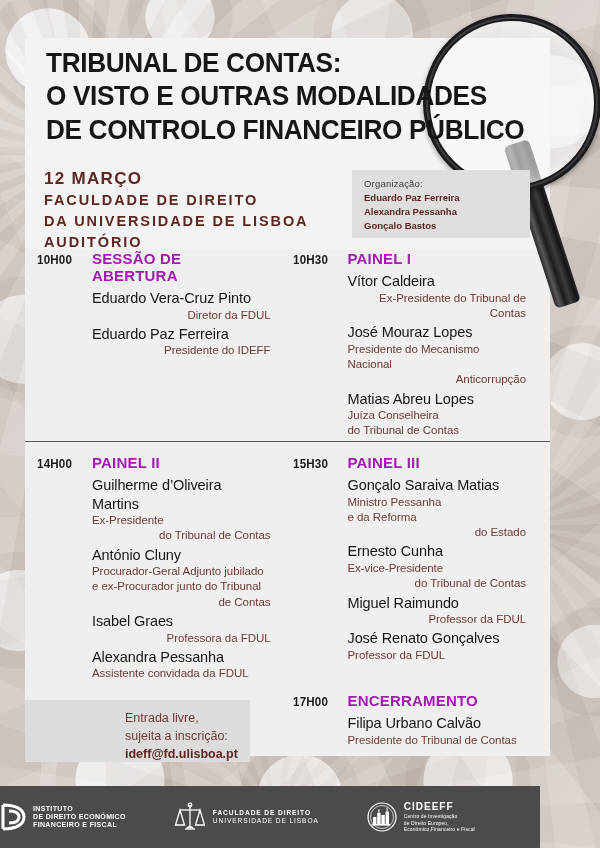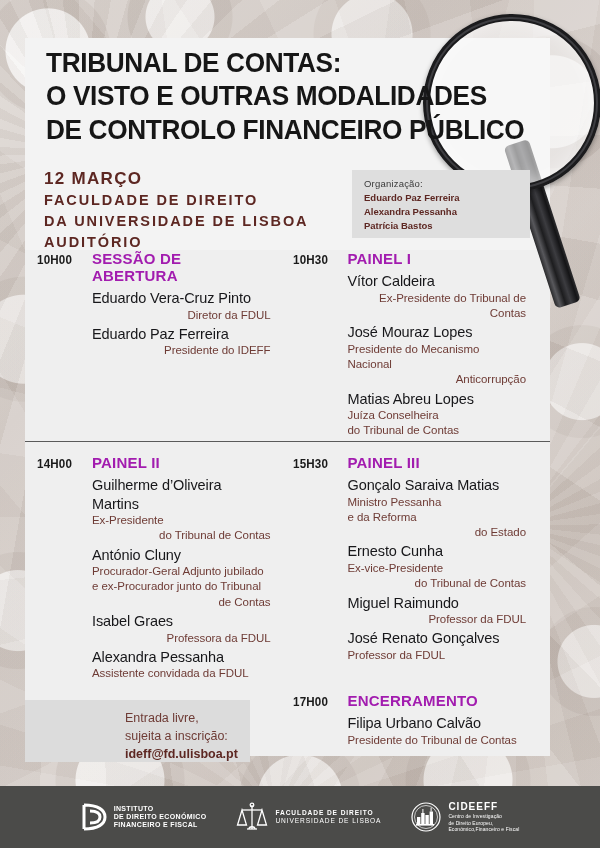--- a/index.html
+++ b/index.html
@@ -129,23 +129,23 @@
     position:absolute;left:25px;top:700px;width:225px;height:62px;
     background:#dcdcdc;
   }
   .entrada .inner{
     padding:10px 0 0 100px;
     font-size:12.5px;color:#6e3b35;line-height:1.42;
   }
   .entrada .mail{font-weight:bold;color:#5d2722;}
   
   .footer{
-    position:absolute;left:0;top:786px;width:600px;height:62px;
+    position:absolute;left:0;top:786px;width:540px;height:62px;
     background:#4b4b49;
-    display:flex;align-items:center;justify-content:center;gap:30px;
+    display:flex;align-items:center;gap:48px;
   }
   .logo{display:flex;align-items:center;gap:7px;color:#fff;}
   .logo .mark{flex:0 0 auto;display:flex;align-items:center;justify-content:center;}
   .logo .txt{line-height:1.18;}
   .logo .l1{font-size:7px;font-weight:bold;letter-spacing:.35px;}
   .logo .big{font-size:10px;font-weight:bold;letter-spacing:1px;}
   .logo .sm{font-size:6.6px;letter-spacing:.9px;}
   .logo .tiny{font-size:5px;letter-spacing:.1px;line-height:1.3;}
 </style>
 </head>
@@ -173,21 +173,21 @@
     <div class="d1">12 MARÇO</div>
     <div class="d2">FACULDADE DE DIREITO</div>
     <div class="d2">DA UNIVERSIDADE DE LISBOA</div>
     <div class="d2">AUDITÓRIO</div>
   </div>
 
   <div class="orgbox">
     <div class="olab">Organização:</div>
     <div class="oname">Eduardo Paz Ferreira</div>
     <div class="oname">Alexandra Pessanha</div>
-    <div class="oname">Patrícia Bastos</div>
+    <div class="oname">Gonçalo Bastos</div>
   </div>
 
   <div class="sessions">
 
     <div class="row">
       <div class="col">
         <div class="block">
           <div class="blk-head">
             <div class="time">10H00</div>
             <div class="title">SESSÃO DE ABERTURA</div>

